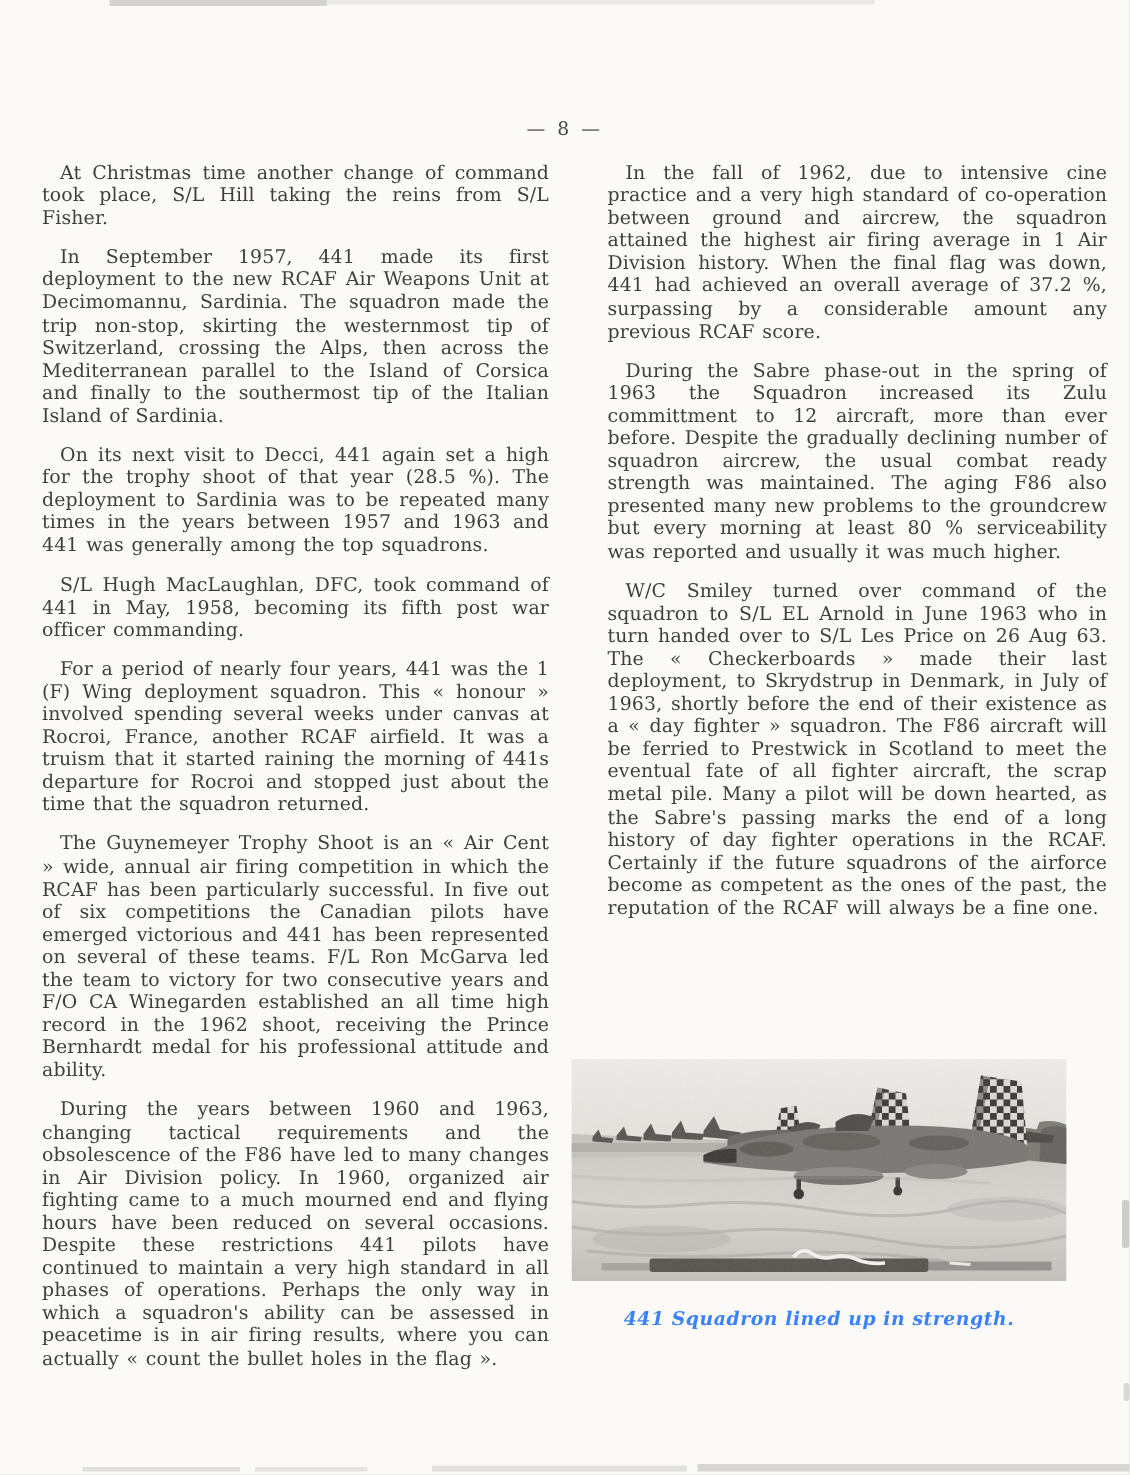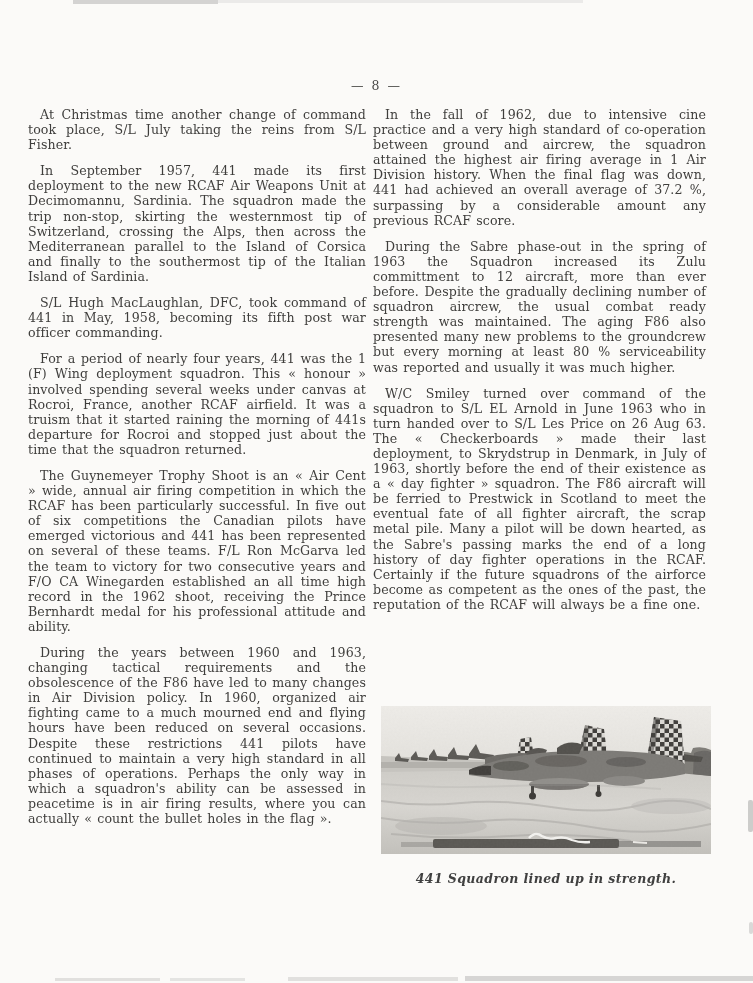--- a/index.html
+++ b/index.html
@@ -23,21 +23,21 @@
     letter-spacing: 2px;
     color: #4a4947;
   }
   .columns {
     position: absolute;
     top: 107px;
     left: 28px;
     display: flex;
   }
   .col-left  { width: 338px; margin-right: 7px; }
-  .col-right { width: 333px; }
+  .col-right { width: 333px; margin-left: 32px; }
   p.body-par {
     margin: 0 0 11px 0;
     font-size: 12.6px;
     line-height: 15.1px;
     text-align: justify;
     text-indent: 12px;
     letter-spacing: 0.1px;
     word-spacing: 1px;
   }
   .figure {
@@ -48,21 +48,21 @@
     margin: 0;
   }
   .figure svg { display: block; }
   .figure figcaption {
     margin-top: 17px;
     text-align: center;
     font-style: italic;
     font-weight: bold;
     font-size: 12.5px;
     letter-spacing: 0.4px;
-    color: #404040;
+    color: #3b82f6;
   }
   .artifact { position: absolute; pointer-events: none; }
 </style>
 </head>
 <body>
 
 <div class="page">
 
   <div class="artifact" style="left:73px; top:0; width:145px; height:4px; background:rgba(110,110,110,.28);"></div>
   <div class="artifact" style="left:218px; top:0; width:365px; height:3px; background:rgba(140,140,140,.14);"></div>
@@ -70,22 +70,23 @@
   <div class="artifact" style="left:170px; top:978px; width:75px; height:3px; background:rgba(130,130,130,.18);"></div>
   <div class="artifact" style="left:288px; top:977px; width:170px; height:4px; background:rgba(130,130,130,.22);"></div>
   <div class="artifact" style="left:465px; top:976px; width:288px; height:5px; background:rgba(120,120,120,.28);"></div>
   <div class="artifact" style="left:748px; top:800px; width:5px; height:32px; background:rgba(120,120,120,.35); border-radius:2px;"></div>
   <div class="artifact" style="left:749px; top:922px; width:4px; height:12px; background:rgba(120,120,120,.25); border-radius:2px;"></div>
 
   <div class="page-number">— 8 —</div>
 
   <div class="columns">
     <div class="col-left">
-      <p class="body-par">At Christmas time another change of command took place, S/L July taking the reins from S/L Fisher.</p>
+      <p class="body-par">At Christmas time another change of command took place, S/L Hill taking the reins from S/L Fisher.</p>
       <p class="body-par">In September 1957, 441 made its first deployment to the new RCAF Air Weapons Unit at Decimomannu, Sardinia. The squadron made the trip non-stop, skirting the westernmost tip of Switzerland, crossing the Alps, then across the Mediterranean parallel to the Island of Corsica and finally to the southermost tip of the Italian Island of Sardinia.</p>
+      <p class="body-par">On its next visit to Decci, 441 again set a high for the trophy shoot of that year (28.5 %). The deployment to Sardinia was to be repeated many times in the years between 1957 and 1963 and 441 was generally among the top squadrons.</p>
       <p class="body-par">S/L Hugh MacLaughlan, DFC, took command of 441 in May, 1958, becoming its fifth post war officer commanding.</p>
       <p class="body-par">For a period of nearly four years, 441 was the 1 (F) Wing deployment squadron. This « honour » involved spending several weeks under canvas at Rocroi, France, another RCAF airfield. It was a truism that it started raining the morning of 441s departure for Rocroi and stopped just about the time that the squadron returned.</p>
       <p class="body-par">The Guynemeyer Trophy Shoot is an « Air Cent » wide, annual air firing competition in which the RCAF has been particularly successful. In five out of six competitions the Canadian pilots have emerged victorious and 441 has been represented on several of these teams. F/L Ron McGarva led the team to victory for two consecutive years and F/O CA Winegarden established an all time high record in the 1962 shoot, receiving the Prince Bernhardt medal for his professional attitude and ability.</p>
       <p class="body-par">During the years between 1960 and 1963, changing tactical requirements and the obsolescence of the F86 have led to many changes in Air Division policy. In 1960, organized air fighting came to a much mourned end and flying hours have been reduced on several occasions. Despite these restrictions 441 pilots have continued to maintain a very high standard in all phases of operations. Perhaps the only way in which a squadron's ability can be assessed in peacetime is in air firing results, where you can actually « count the bullet holes in the flag ».</p>
     </div>
     <div class="col-right">
       <p class="body-par">In the fall of 1962, due to intensive cine practice and a very high standard of co-operation between ground and aircrew, the squadron attained the highest air firing average in 1 Air Division history. When the final flag was down, 441 had achieved an overall average of 37.2 %, surpassing by a considerable amount any previous RCAF score.</p>
       <p class="body-par">During the Sabre phase-out in the spring of 1963 the Squadron increased its Zulu committment to 12 aircraft, more than ever before. Despite the gradually declining number of squadron aircrew, the usual combat ready strength was maintained. The aging F86 also presented many new problems to the groundcrew but every morning at least 80 % serviceability was reported and usually it was much higher.</p>
       <p class="body-par">W/C Smiley turned over command of the squadron to S/L EL Arnold in June 1963 who in turn handed over to S/L Les Price on 26 Aug 63. The « Checkerboards » made their last deployment, to Skrydstrup in Denmark, in July of 1963, shortly before the end of their existence as a « day fighter » squadron. The F86 aircraft will be ferried to Prestwick in Scotland to meet the eventual fate of all fighter aircraft, the scrap metal pile. Many a pilot will be down hearted, as the Sabre's passing marks the end of a long history of day fighter operations in the RCAF. Certainly if the future squadrons of the airforce become as competent as the ones of the past, the reputation of the RCAF will always be a fine one.</p>
     </div>

